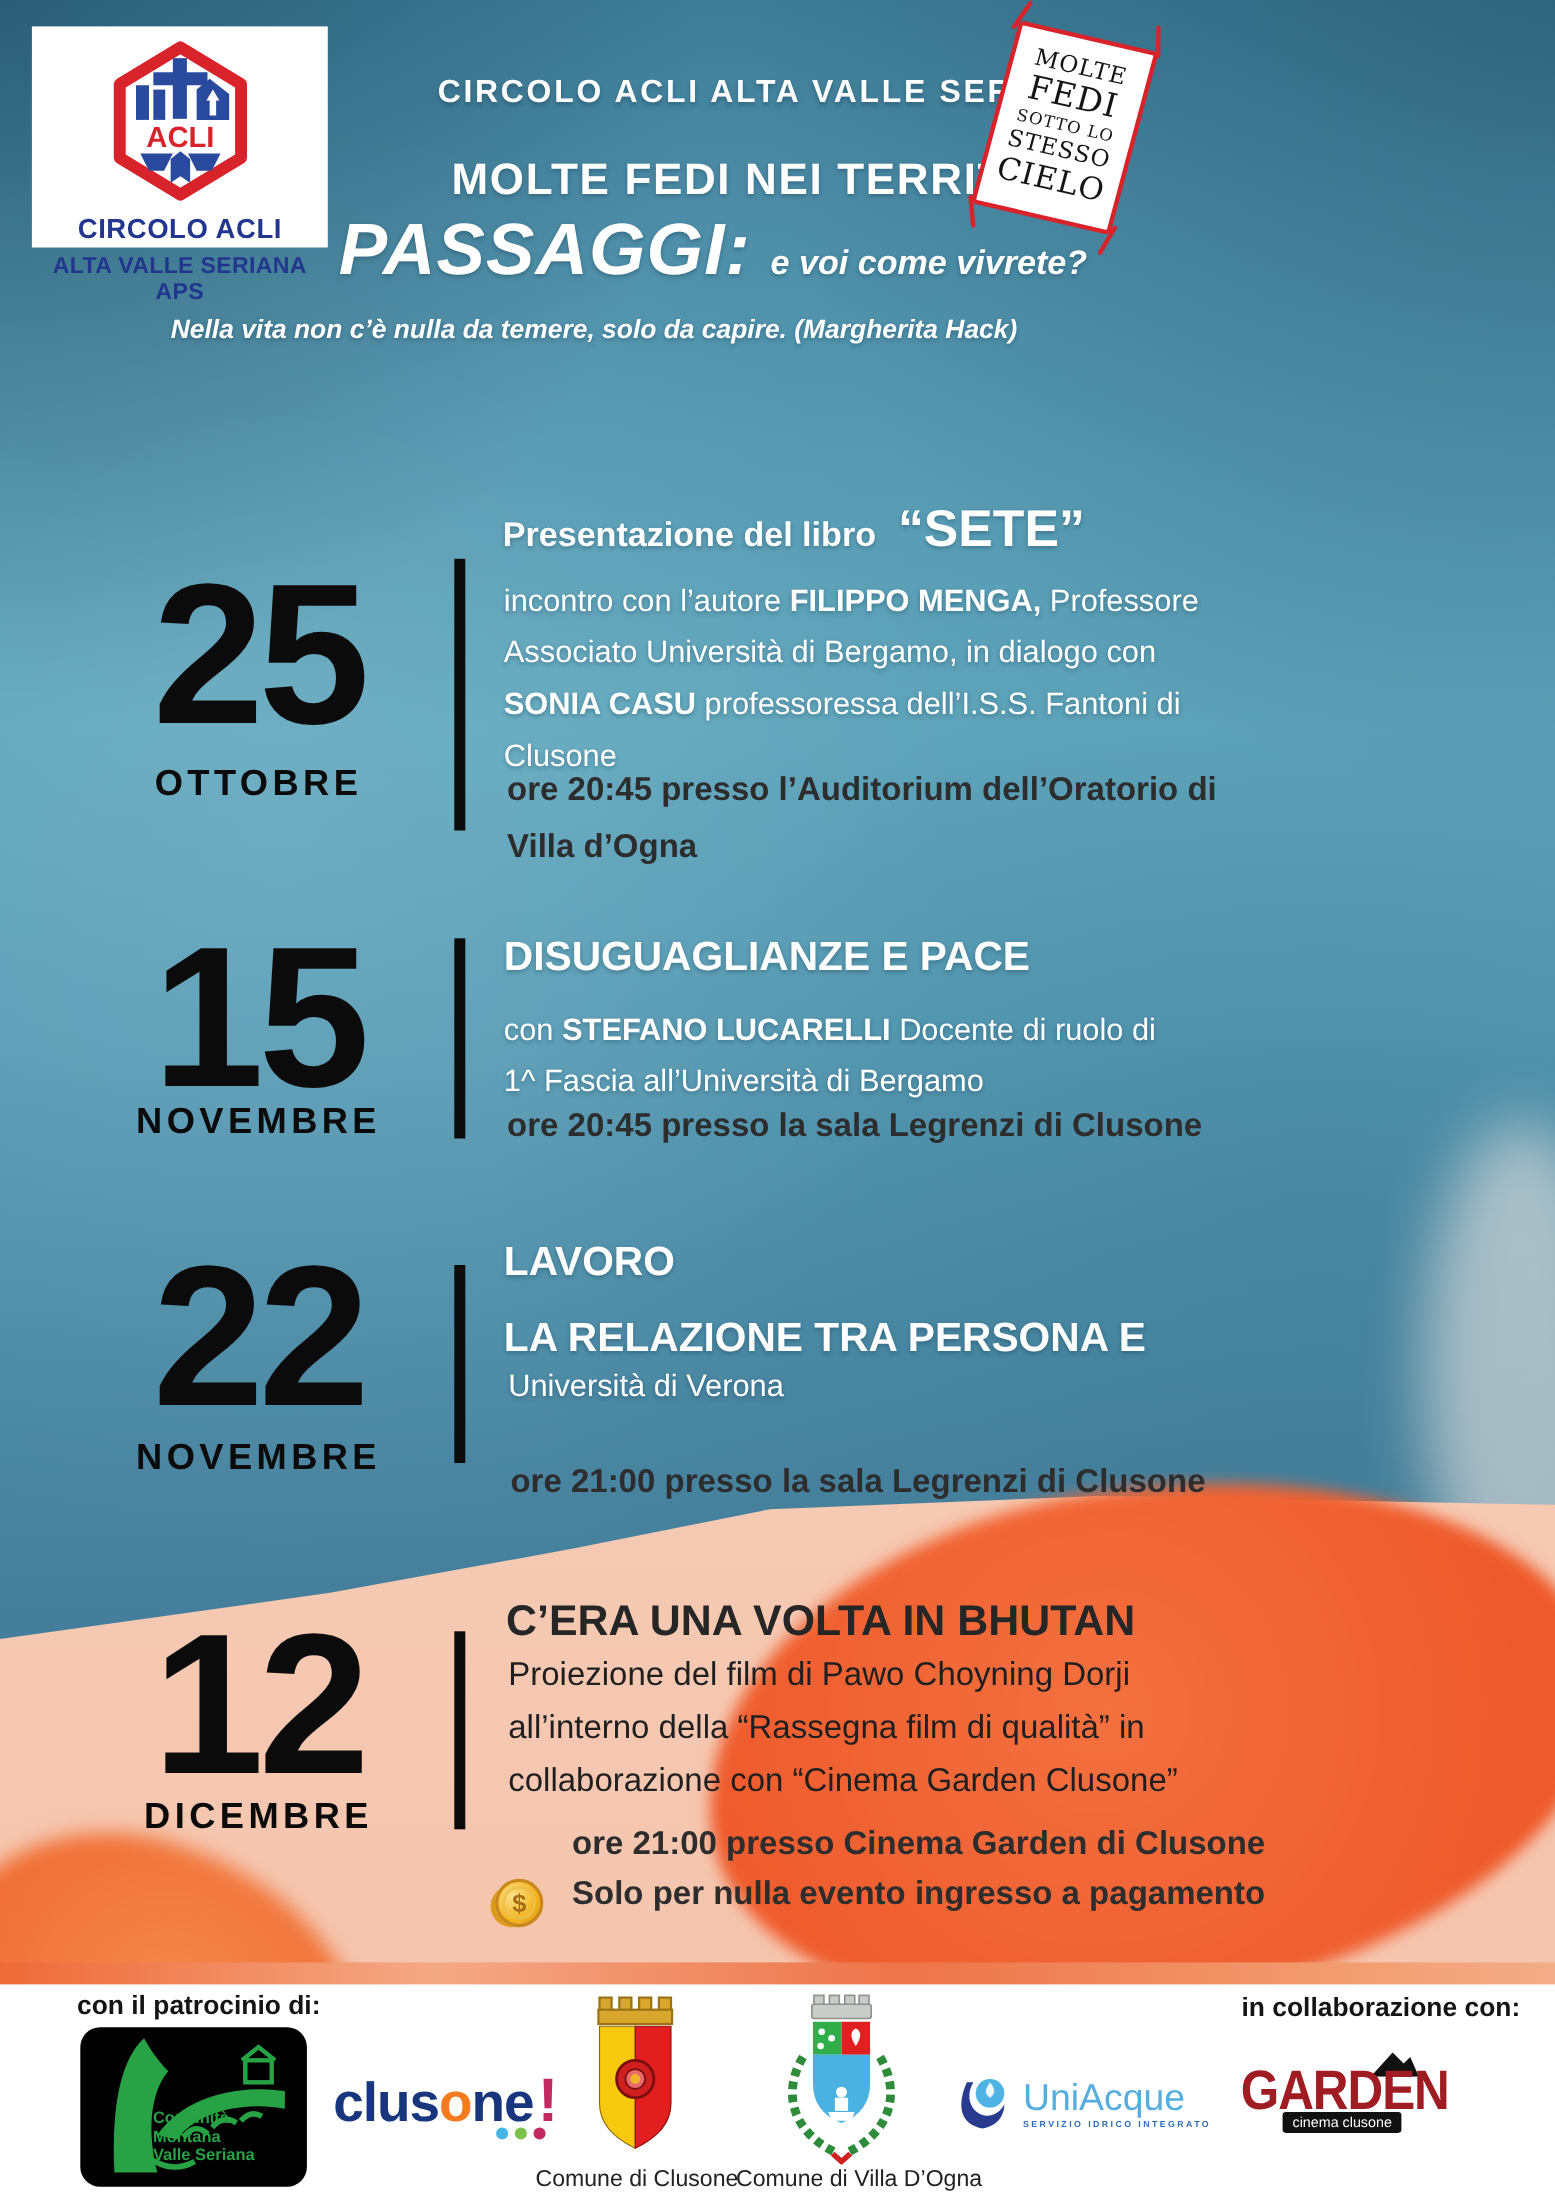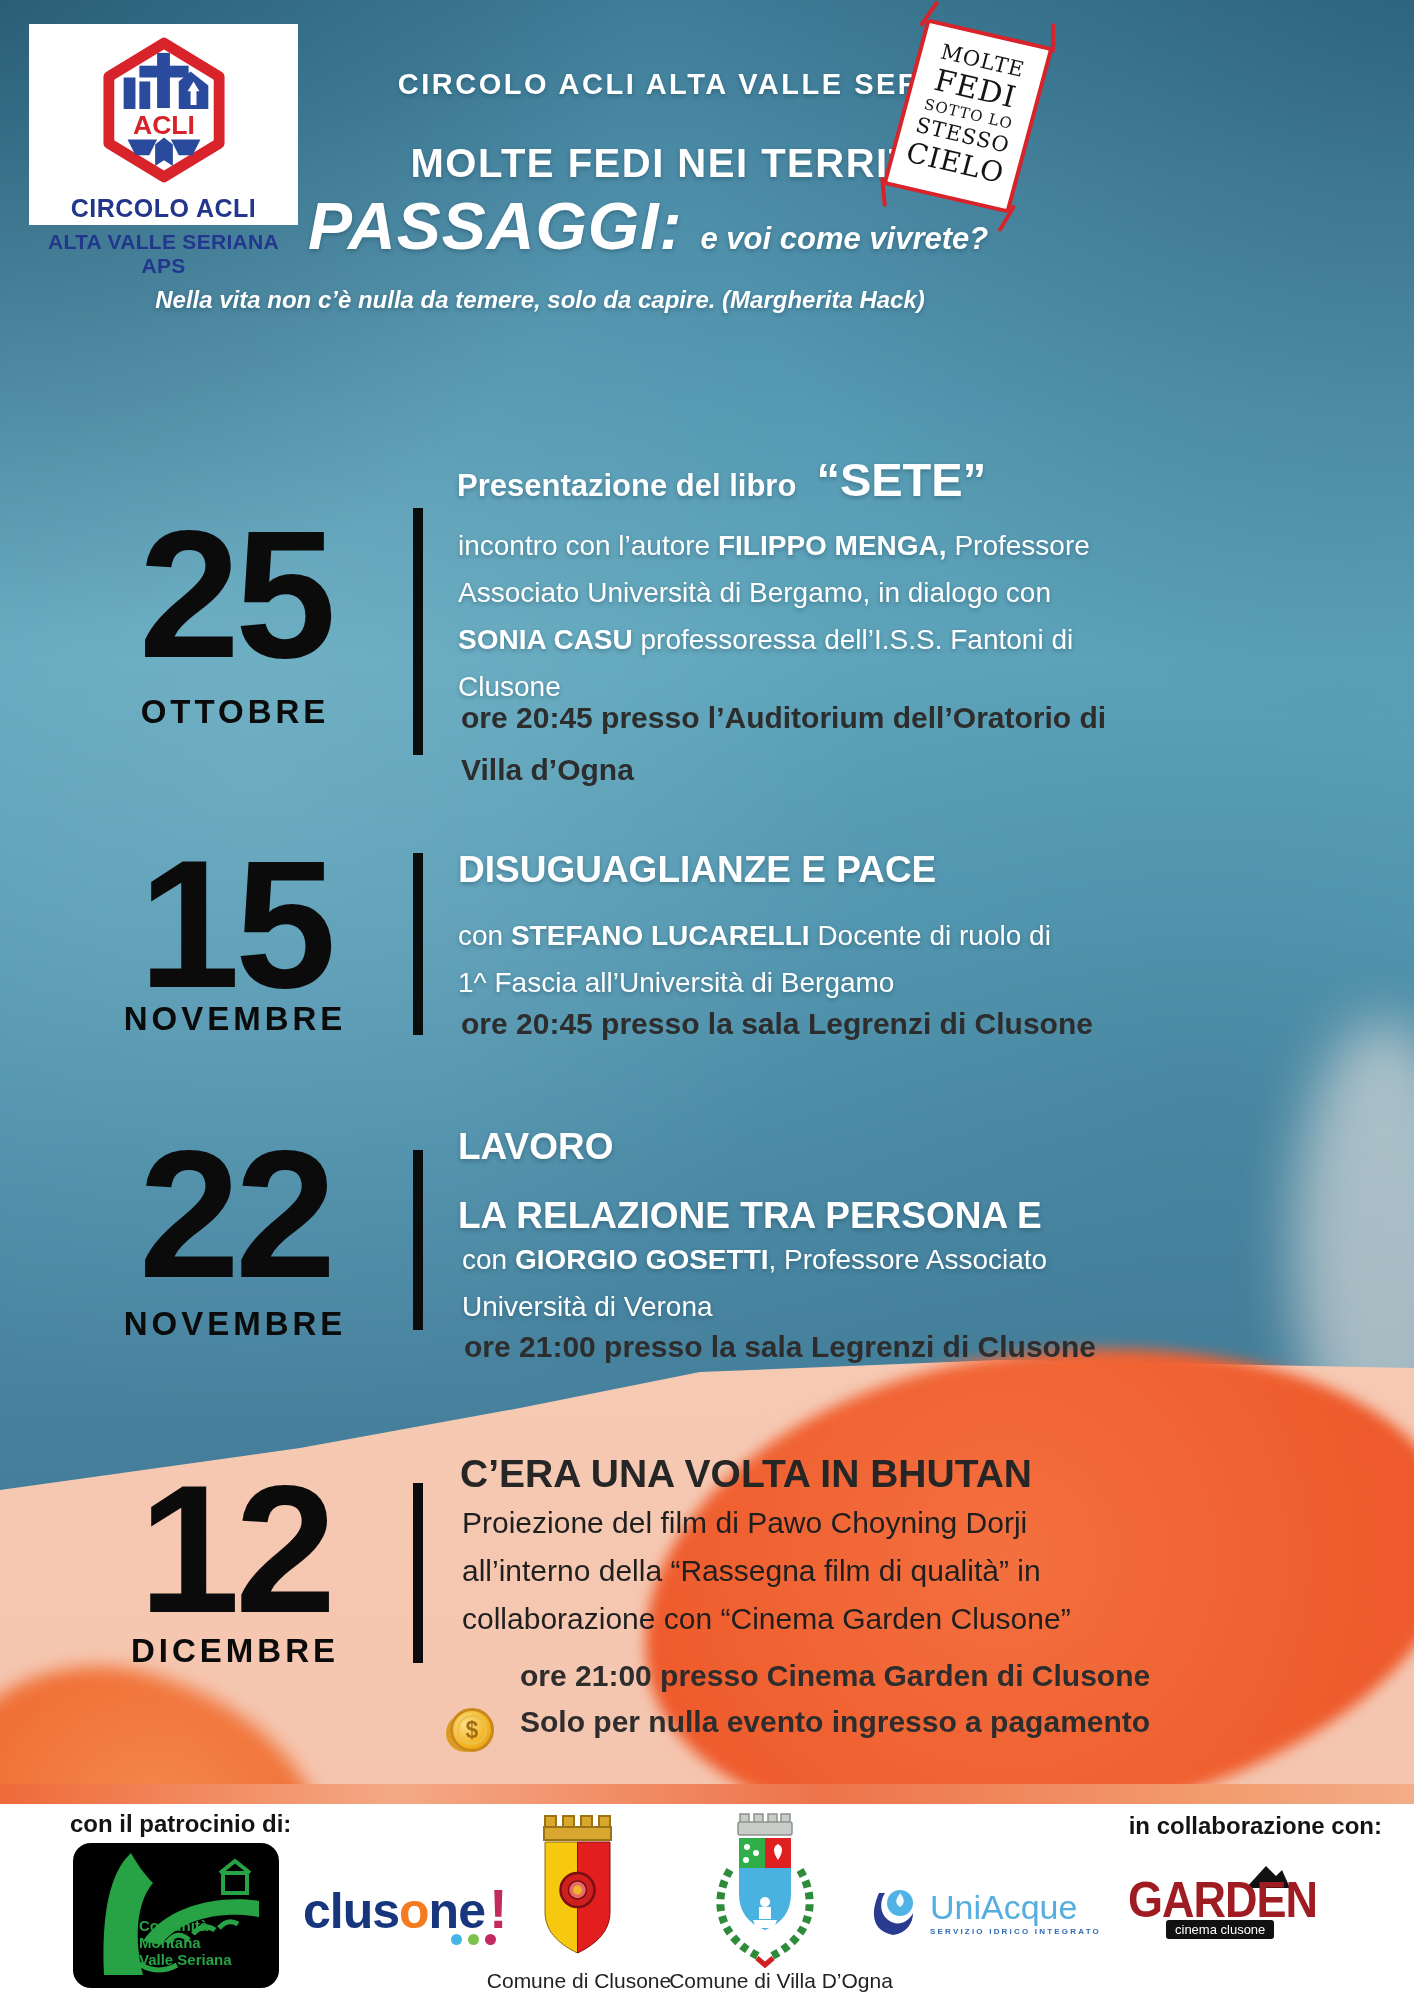--- a/index.html
+++ b/index.html
@@ -184,21 +184,20 @@
   <div class="abs venue" style="left:461px;top:1007px;">ore 20:45 presso la sala Legrenzi di Clusone</div>
 
   <div class="abs day" style="left:85px;top:1123px;">22</div>
   <div class="abs month" style="left:85px;top:1305px;">NOVEMBRE</div>
   <div class="abs vbar" style="left:413px;top:1150px;height:180px;"></div>
   <div class="abs wtxt ev-title" style="left:458px;top:1112px;font-size:37px;line-height:69px;">
     <div>LAVORO</div>
     <div>LA RELAZIONE TRA PERSONA E</div>
   </div>
   <div class="abs wtxt ev-body" style="left:462px;top:1236px;">
-    <div><span>con </span><span class="b">GIORGIO GOSETTI</span><span>, Professore Associato</span></div>
     <div><span>Università di Verona</span></div>
   </div>
   <div class="abs venue" style="left:464px;top:1330px;">ore 21:00 presso la sala Legrenzi di Clusone</div>
 
   <div class="abs day" style="left:85px;top:1458px;">12</div>
   <div class="abs month" style="left:85px;top:1632px;">DICEMBRE</div>
   <div class="abs vbar" style="left:413px;top:1483px;height:180px;"></div>
   <div class="abs ev-title dark" style="left:460px;top:1452px;font-size:39px;">C’ERA UNA VOLTA IN BHUTAN</div>
   <div class="abs ev-body dark" style="left:462px;top:1499px;font-size:30px;line-height:48px;color:#1f1f1f;">
     <div><span>Proiezione del film di Pawo Choyning Dorji</span></div>

